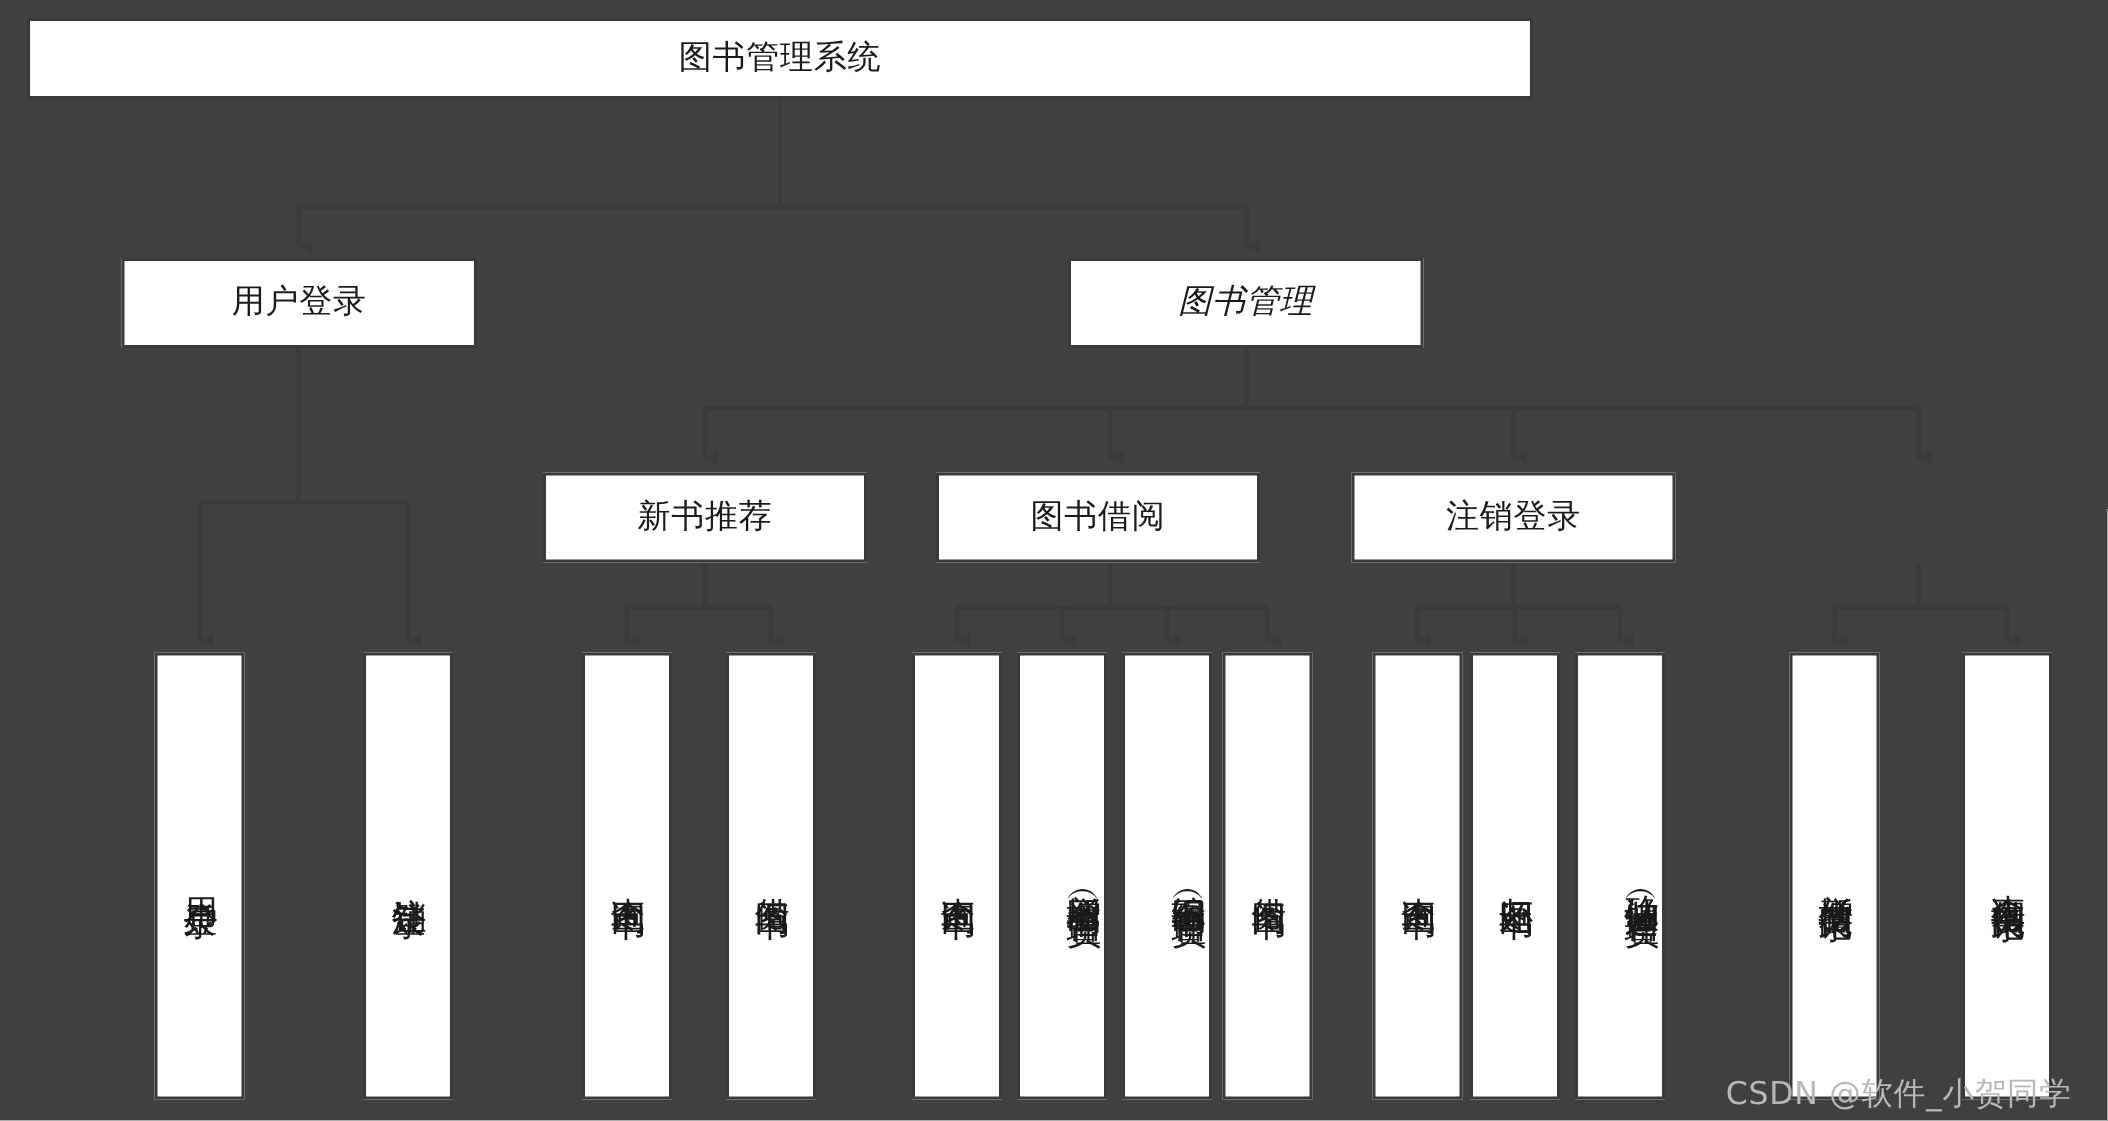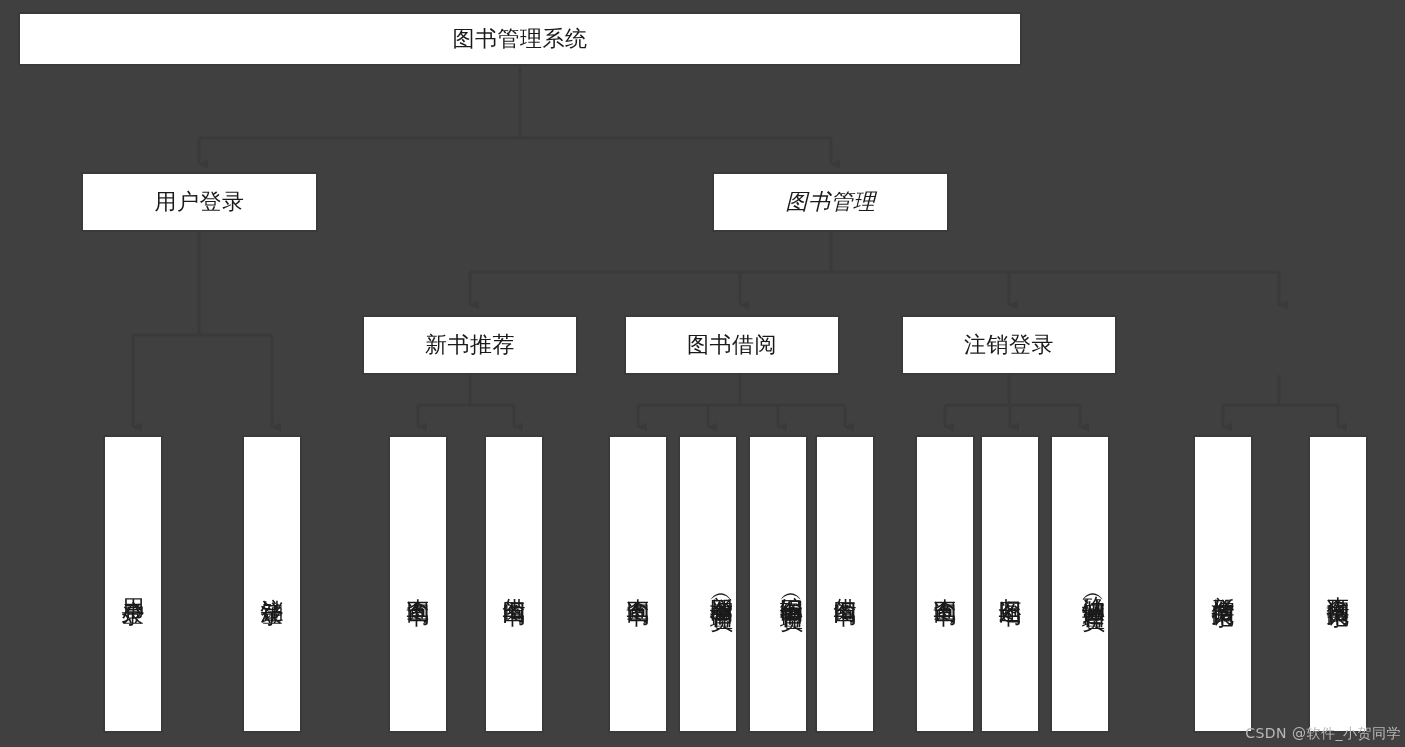--- a/index.html
+++ b/index.html
@@ -59,23 +59,23 @@
     padding-top: 0;
   }
   .vlabel {
     writing-mode: vertical-rl;
     text-orientation: upright;
     white-space: nowrap;
     display: block;
   }
   #watermark {
     position: absolute;
-    right: 4px;
+    right: 24px;
     bottom: 4px;
-    font-size: 14px;
+    font-size: 21px;
     color: #b8b8b8;
     letter-spacing: 0.5px;
     white-space: nowrap;
     user-select: none;
   }
 </style>
 </head>
 <body>
 
 <div id="diagram-root">

